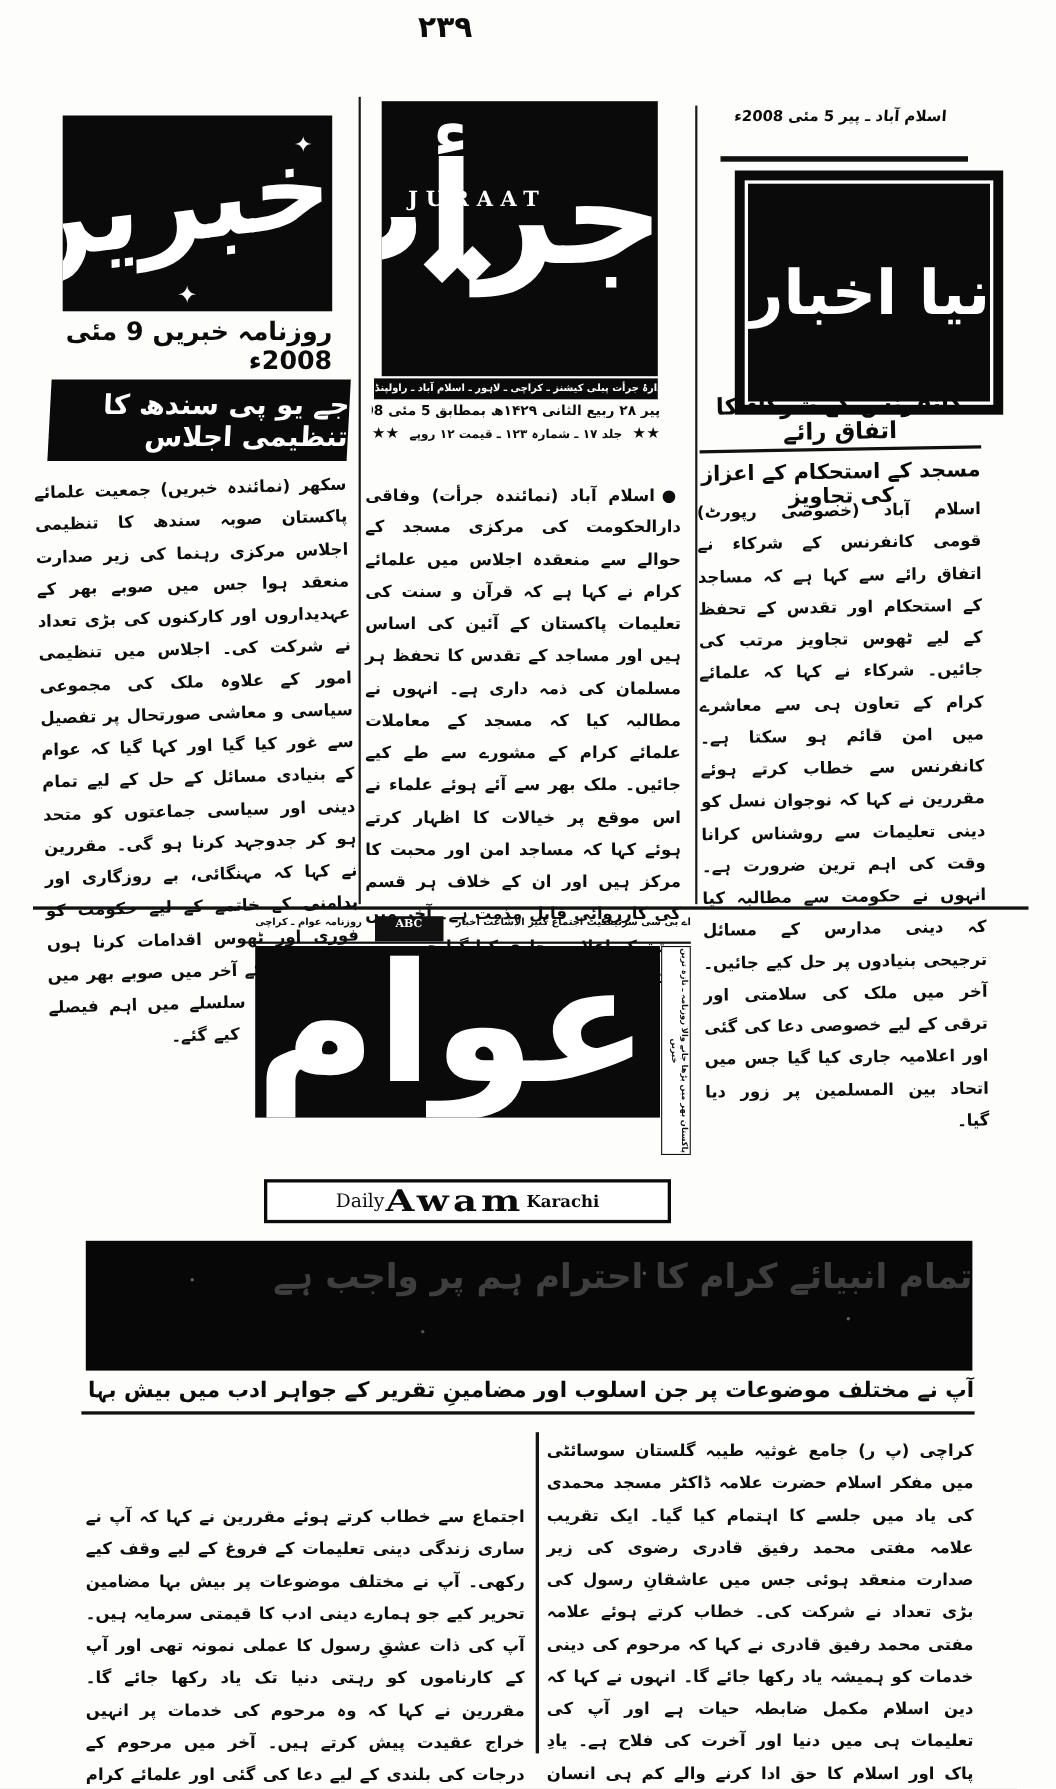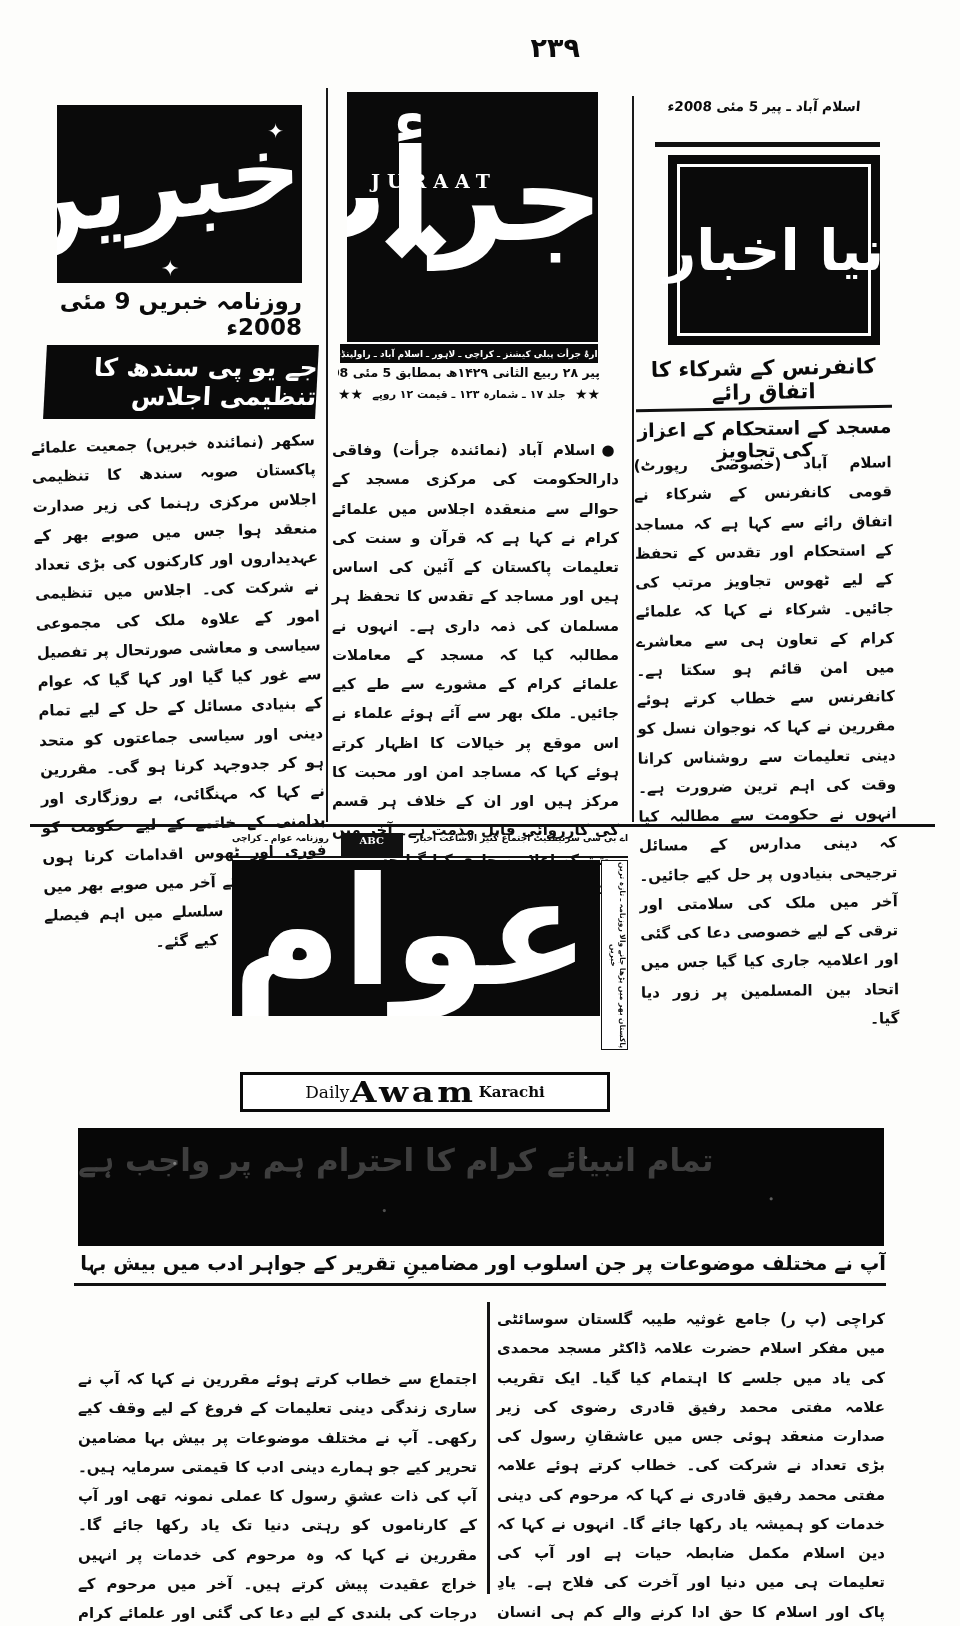--- a/index.html
+++ b/index.html
@@ -6,21 +6,21 @@
   .page{position:relative;width:960px;height:1626px;background:#fdfdfb;margin:0 auto;overflow:hidden;
         font-family:"DejaVu Sans",sans-serif;color:#0b0b0b;}
   .abs{position:absolute;}
   .urdu{direction:rtl;unicode-bidi:embed;font-family:"DejaVu Sans",sans-serif;}
   .black-box{background:#0a0a0a;color:#fff;}
   .vrule{width:2px;background:#1a1a1a;}
   .hrule{height:3px;background:#111;}
   .bodytext{direction:rtl;text-align:justify;font-weight:bold;color:#0d0d0d;
             font-size:15px;line-height:1.95;letter-spacing:.2px;word-spacing:1px;}
   
-  .page-num{left:380px;top:32px;width:200px;text-align:right;font-size:27px;font-weight:bold;}
+  .page-num{left:380px;top:10px;width:200px;text-align:left;font-size:27px;font-weight:bold;}
   
   .vr1{left:326px;top:88px;height:734px;}
   .vr2{left:632px;top:96px;height:726px;}
   
   .kh-mast{left:57px;top:105px;width:245px;height:178px;overflow:hidden;}
   .kh-mast-word{position:absolute;left:0;right:0;top:8px;text-align:center;font-size:100px;font-weight:bold;
                 transform:rotate(-7deg) skewX(-6deg);line-height:1.4;}
   .kh-spark1{position:absolute;right:18px;top:14px;font-size:20px;}
   .kh-spark2{position:absolute;left:104px;bottom:2px;font-size:22px;}
   .kh-date{left:50px;top:288px;width:252px;text-align:right;font-size:23px;font-weight:bold;}
@@ -38,21 +38,21 @@
   .jr-edition{left:338px;top:365px;width:262px;text-align:center;font-size:12.5px;font-weight:bold;
               white-space:nowrap;overflow:hidden;}
   .jr-stars{left:338px;top:386px;width:262px;display:flex;align-items:center;justify-content:space-between;
             font-size:14px;font-weight:bold;}
   .jr-stars .mid{font-size:11px;}
   .jr-body{left:332px;top:436px;width:287px;height:382px;}
   
   .na-date{left:648px;top:98px;width:232px;text-align:center;font-size:13.5px;font-weight:bold;
            transform:skewX(-4deg);}
   .na-bar{left:655px;top:142px;width:225px;height:5px;background:#111;}
-  .na-mast{left:668px;top:155px;width:212px;height:190px;padding:0;}
+  .na-mast{left:668px;top:155px;width:212px;height:190px;padding:16px;}
   .na-inner{position:absolute;inset:9px;border:3px solid #fff;display:flex;align-items:center;justify-content:center;
             font-size:56px;font-weight:bold;white-space:nowrap;}
   .na-head{left:636px;top:356px;width:256px;direction:rtl;text-align:center;font-weight:bold;transform:rotate(-1deg);}
   .na-head .l1{display:inline-block;font-size:21px;border-bottom:3px solid #111;padding-bottom:3px;}
   .na-head .l2{margin-top:7px;font-size:19px;}
   .na-body{left:636px;top:450px;width:258px;height:366px;transform:rotate(-0.8deg);}
   
   .mid-rule{left:30px;top:824px;width:905px;}
   
   .aw-topstrip{left:232px;top:833px;width:396px;height:23px;display:flex;flex-direction:row-reverse;
@@ -70,21 +70,21 @@
   .aw-daily{font-size:17px;font-weight:normal;}
   .aw-name{font-size:27px;font-weight:bold;letter-spacing:3px;transform:scaleX(1.25);}
   .aw-city{font-size:15px;font-weight:bold;}
   
   .bn-banner{left:78px;top:1128px;width:806px;height:118px;overflow:hidden;
              background:
                radial-gradient(circle at 12% 30%, rgba(255,255,255,.35) 0 1px, transparent 2px),
                radial-gradient(circle at 38% 70%, rgba(255,255,255,.3) 0 1px, transparent 2px),
                radial-gradient(circle at 63% 25%, rgba(255,255,255,.3) 0 1px, transparent 2px),
                radial-gradient(circle at 86% 60%, rgba(255,255,255,.35) 0 1px, transparent 2px),#070707;}
-  .bn-line{direction:rtl;text-align:left;color:#fff;opacity:.22;font-weight:bold;filter:blur(.5px);}
+  .bn-line{direction:rtl;text-align:right;color:#fff;opacity:.22;font-weight:bold;filter:blur(.5px);}
   .bn-line.l1{font-size:31px;margin-top:14px;}
   .bn-line.l2{font-size:27px;margin-top:6px;}
   .bn-sub{left:74px;top:1252px;width:812px;direction:rtl;text-align:center;font-size:19.5px;font-weight:bold;
           border-bottom:3px solid #111;padding-bottom:8px;white-space:nowrap;overflow:hidden;}
   .bn-vr{left:487px;top:1302px;height:292px;width:3px;background:#151515;}
   .bn-colR{left:497px;top:1305px;width:388px;height:288px;}
   .bn-colL{left:78px;top:1353px;width:399px;height:288px;margin-top:12px;}
 </style>
 </head>
 <body>

